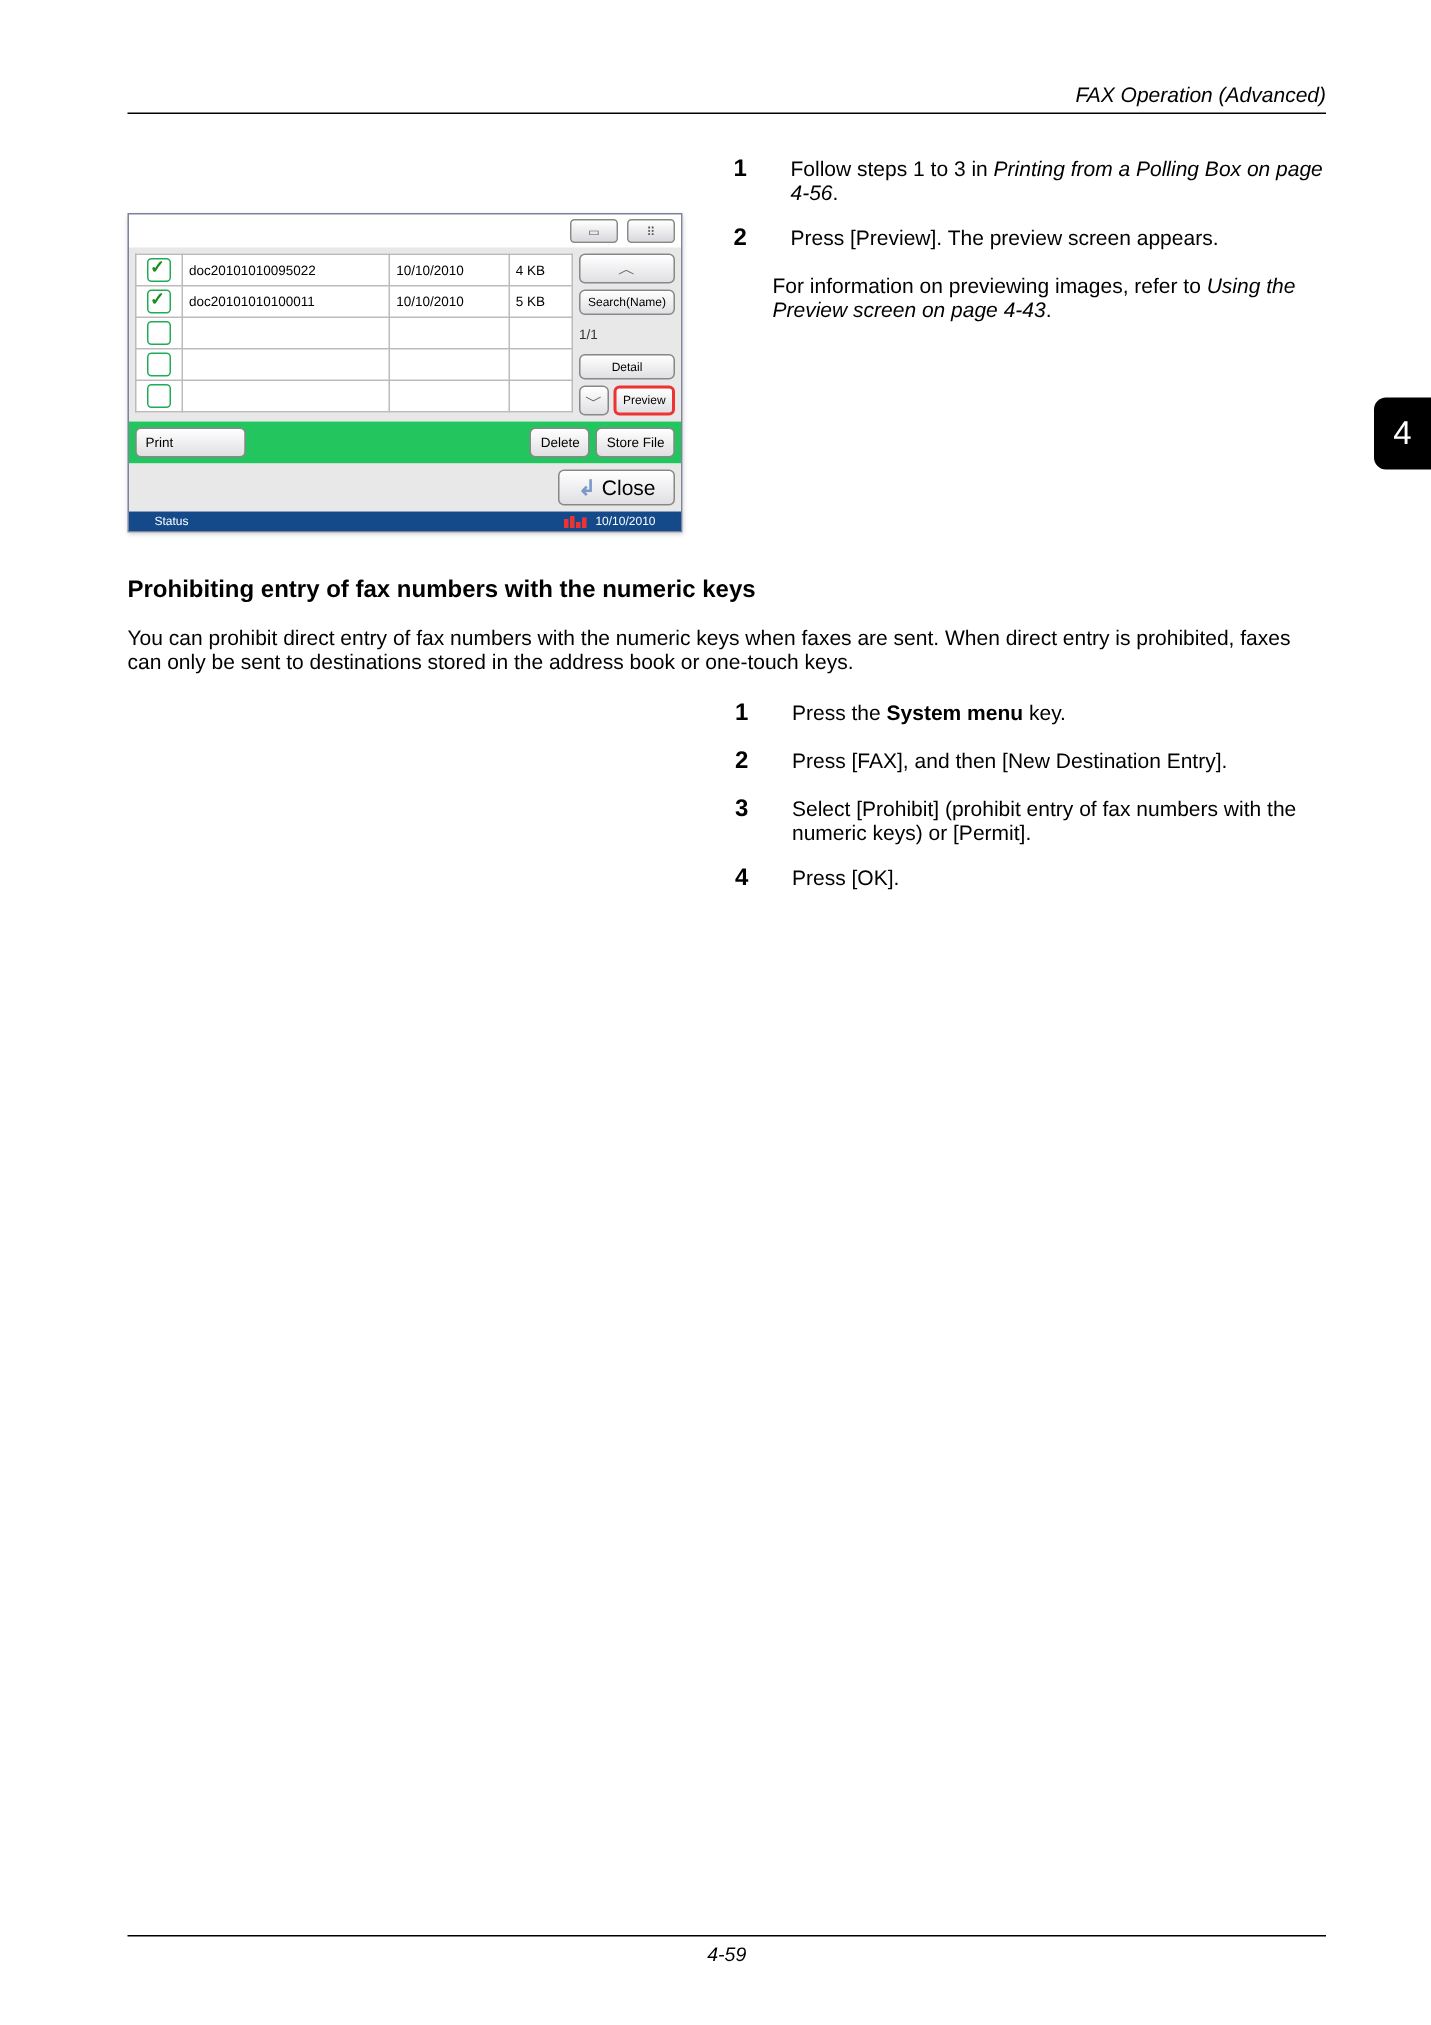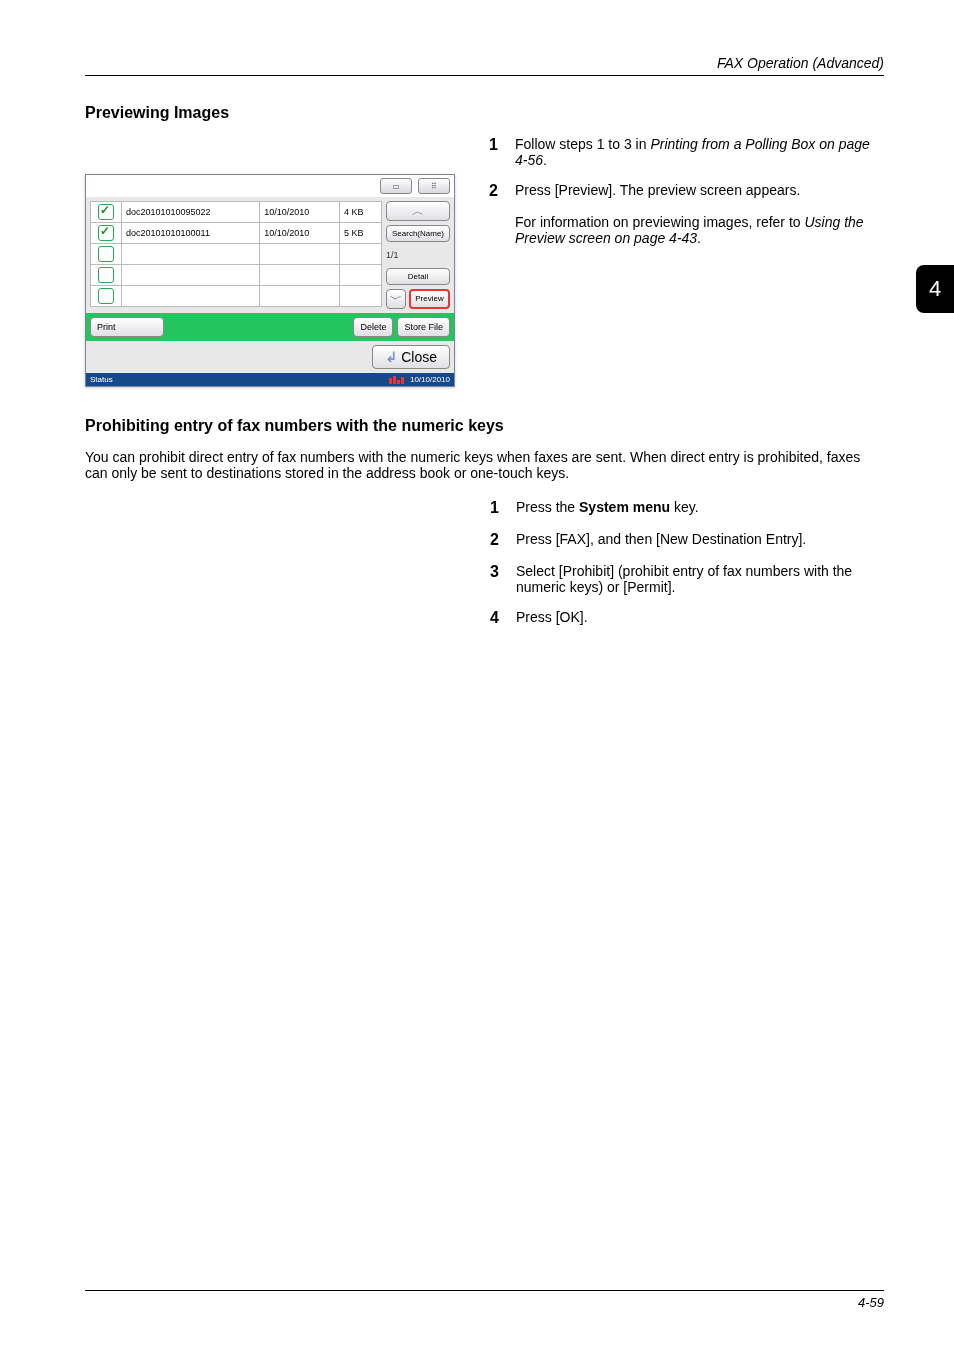--- a/index.html
+++ b/index.html
@@ -67,20 +67,21 @@
     font-size: 14px;
   }
   .step .num {
     width: 26px;
     flex: none;
     font-weight: bold;
     font-size: 16px;
   }
   .step .txt {
     flex: 1;
+    margin-left: 12px;
   }
   .sub {
     margin-left: 26px;
     font-size: 14px;
     margin-bottom: 14px;
   }
 
   
   .panel-wrap {
     margin-top: 38px;
@@ -217,54 +218,53 @@
     font-size: 14px;
     display:flex; align-items:center; gap:4px;
   }
   .close-btn::before{
     content:"↲"; color:#7a99c8; font-weight:bold;
   }
   .status-bar {
     background: #154a8a;
     color:#fff;
     font-size:8px;
-    padding:2px 4px;
+    padding:2px 17px;
     display:flex; justify-content:space-between; align-items:center;
   }
   .toner {
     display:flex; gap:1px; align-items:flex-end;
   }
   .toner span{width:3px;background:#e33;}
   .toner span:nth-child(1){height:6px;}
   .toner span:nth-child(2){height:8px;}
   .toner span:nth-child(3){height:4px;}
   .toner span:nth-child(4){height:7px;}
 
   .footer {
     position:absolute;
     bottom:40px;
     left:0; right:0;
-    text-align:right;
+    text-align:center;
     font-style:italic;
     font-size:13px;
     border-top:1px solid #000;
     margin:0 70px 0 85px;
     padding-top:4px;
   }
   .col-check{width:22px;text-align:center!important;}
 </style>
 </head>
 <body>
 
 <div class="page">
   <div class="running-head">FAX Operation (Advanced)</div>
 
   <div class="sidetab">4</div>
 
-  <h2>Previewing Images</h2>
 
   <div class="two-col">
     <div class="col-left">
 
       <div class="panel-wrap">
 
         <div class="view-icons">
           <span class="vicon">▭</span>
           <span class="vicon">⠿</span>
         </div>

